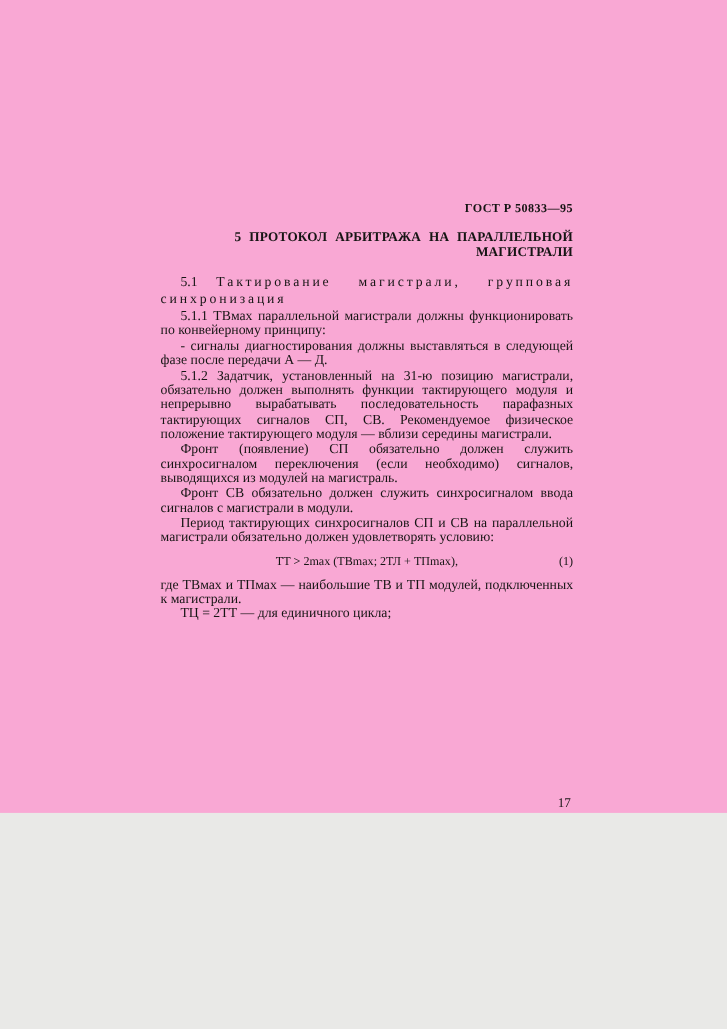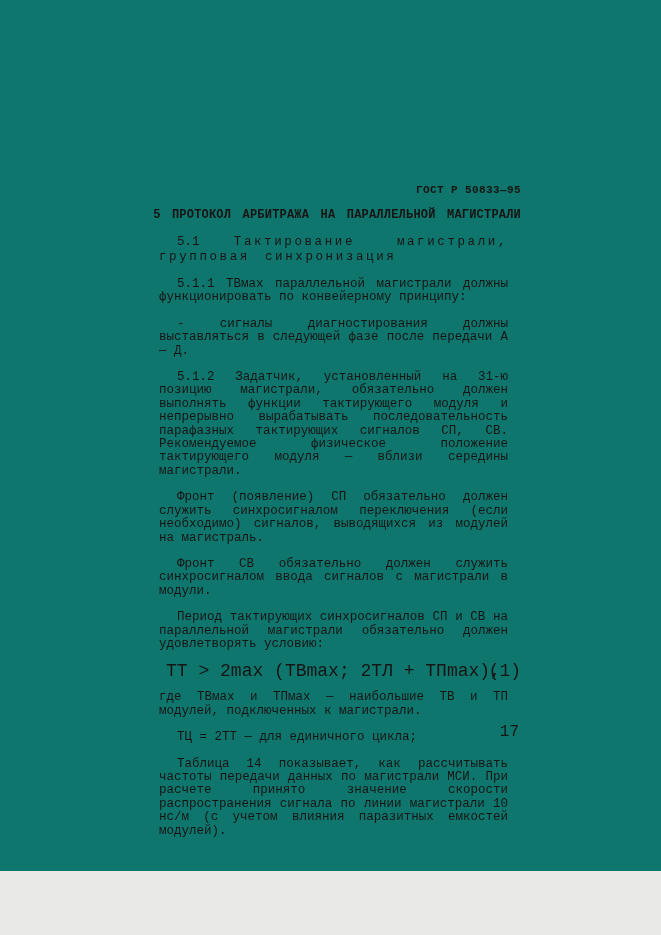--- a/index.html
+++ b/index.html
@@ -3,24 +3,24 @@
 <meta charset="utf-8">
 <style>
   html, body {
     margin: 0;
     padding: 0;
     background: #e9e9e7;
   }
   .page {
     position: relative;
     width: 661px;
-    height: 871px;
+    height: 739px;
     margin: 0;
-    background: #0f766e;
-    font-family: Liberation Mono, monospace;
+    background: #f9a8d4;
+    font-family: Liberation Serif, serif;
     color: #161514;
     overflow: hidden;
   }
   .content {
     position: absolute;
     left: 146px;
     top: 184px;
     width: 375px;
   }
   .gost-header {
@@ -33,53 +33,53 @@
   .section-title {
     font-size: 12px;
     font-weight: bold;
     text-align: right;
     word-spacing: 4px;
     letter-spacing: 0.2px;
     margin: 0 0 13px 0;
     line-height: 14px;
   }
   .para {
-    margin: 13px;
+    margin: 0;
     font-size: 12.5px;
     line-height: 13.4px;
     text-align: justify;
   }
   .indent {
     text-indent: 18px;
   }
   .subsection {
     margin-bottom: 2px;
     line-height: 15px;
   }
   .spaced {
     letter-spacing: 2.6px;
     word-spacing: 5px;
   }
   .formula-row {
     position: relative;
     margin: 8px 0 7px 0;
-    font-size: 18px;
+    font-size: 11px;
     line-height: 14px;
     text-align: center;
   }
   .formula-num {
     position: absolute;
     right: 0;
     top: 0;
   }
   .page-number {
     position: absolute;
     top: 723px;
     right: 142px;
-    font-size: 16px;
+    font-size: 12px;
   }
 </style>
 </head>
 <body>
 
 <div class="page">
   <div class="content">
     <div class="gost-header">ГОСТ Р 50833—95</div>
     <div class="section-title">5 ПРОТОКОЛ АРБИТРАЖА НА ПАРАЛЛЕЛЬНОЙ МАГИСТРАЛИ</div>
     <p class="para indent subsection"><span>5.1</span> <span class="spaced">Тактирование магистрали, групповая синхронизация</span></p>
@@ -88,16 +88,15 @@
     <p class="para indent">5.1.2 Задатчик, установленный на 31-ю позицию магистрали, обязательно должен выполнять функции тактирующего модуля и непрерывно вырабатывать последовательность парафазных тактирующих сигналов СП, СВ. Рекомендуемое физическое положение тактирующего модуля — вблизи середины магистрали.</p>
     <p class="para indent">Фронт (появление) СП обязательно должен служить синхросигналом переключения (если необходимо) сигналов, выводящихся из модулей на магистраль.</p>
     <p class="para indent">Фронт СВ обязательно должен служить синхросигналом ввода сигналов с магистрали в модули.</p>
     <p class="para indent">Период тактирующих синхросигналов СП и СВ на параллельной магистрали обязательно должен удовлетворять условию:</p>
     <div class="formula-row">
       <span class="formula-body">ТТ &gt; 2max (ТВmax; 2ТЛ + ТПmax),</span>
       <span class="formula-num">(1)</span>
     </div>
     <p class="para">где ТВмах и ТПмах — наибольшие ТВ и ТП модулей, подключенных к магистрали.</p>
     <p class="para indent">ТЦ = 2ТТ — для единичного цикла;</p>
-    <p class="para indent">Таблица 14 показывает, как рассчитывать частоты передачи данных по магистрали МСИ. При расчете принято значение скорости распространения сигнала по линии магистрали 10 нс/м (с учетом влияния паразитных емкостей модулей).</p>
   </div>
   <div class="page-number">17</div>
 </div>
 
 </body></html>

